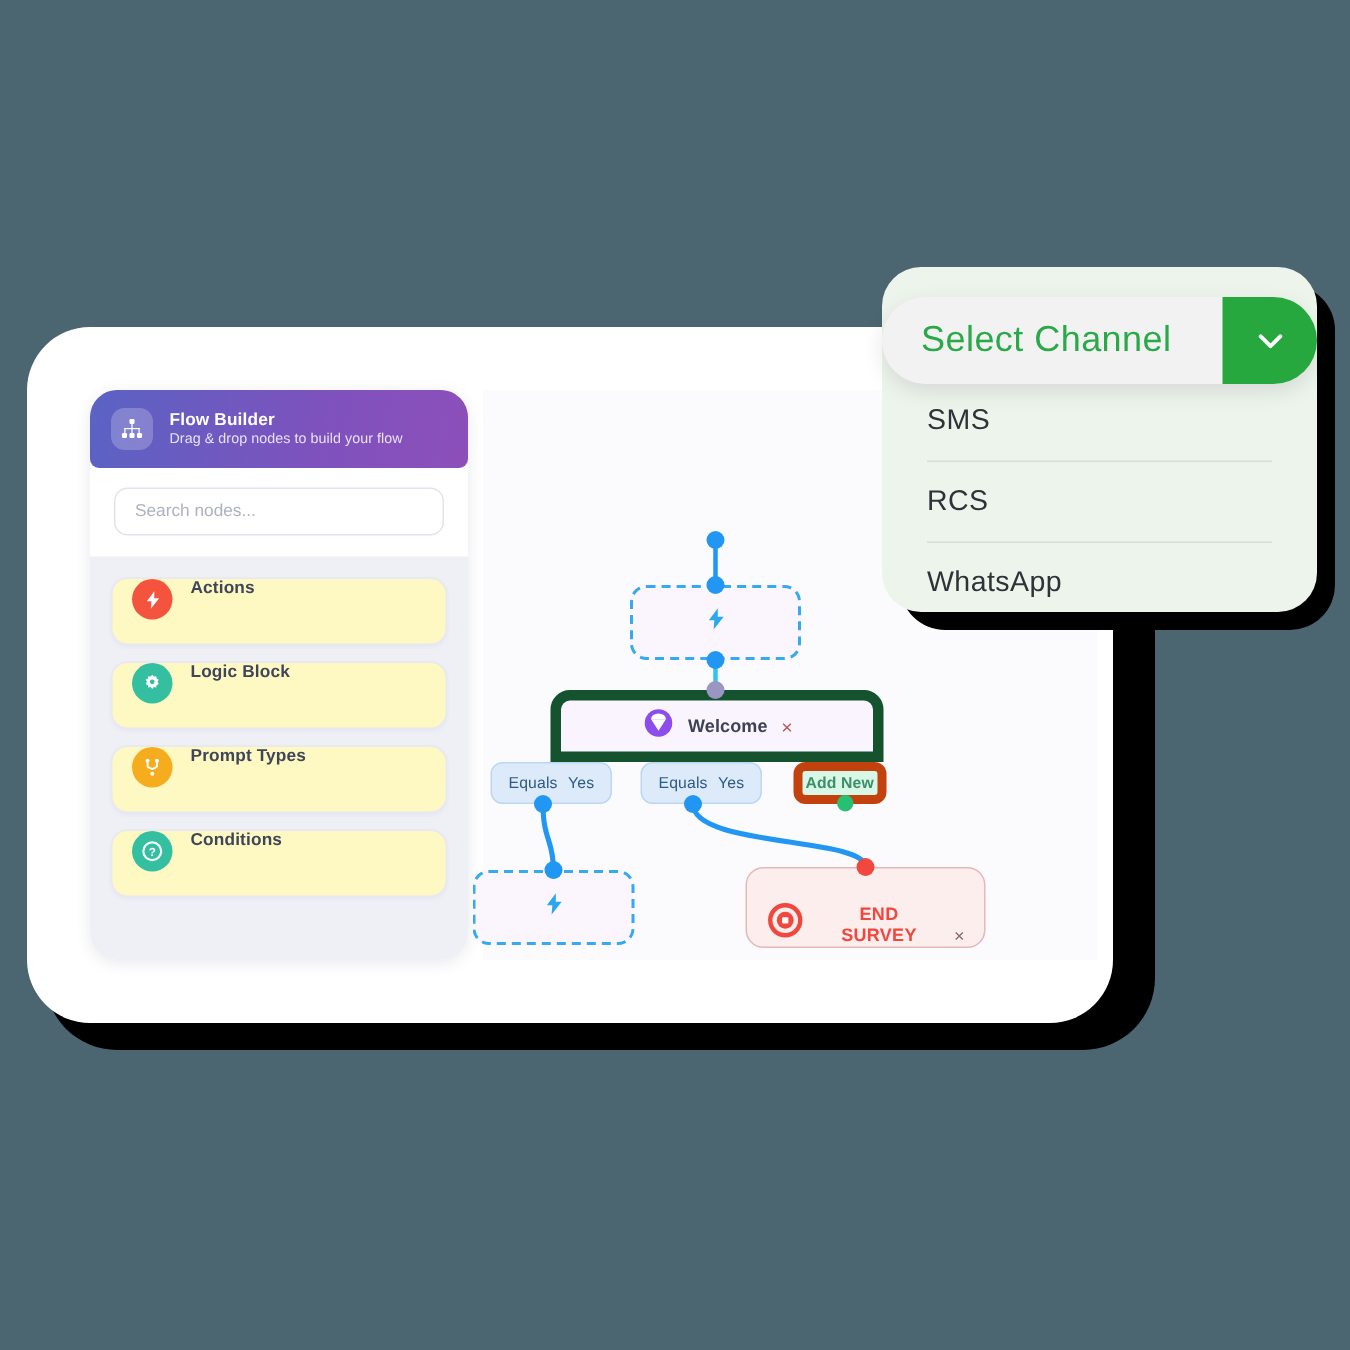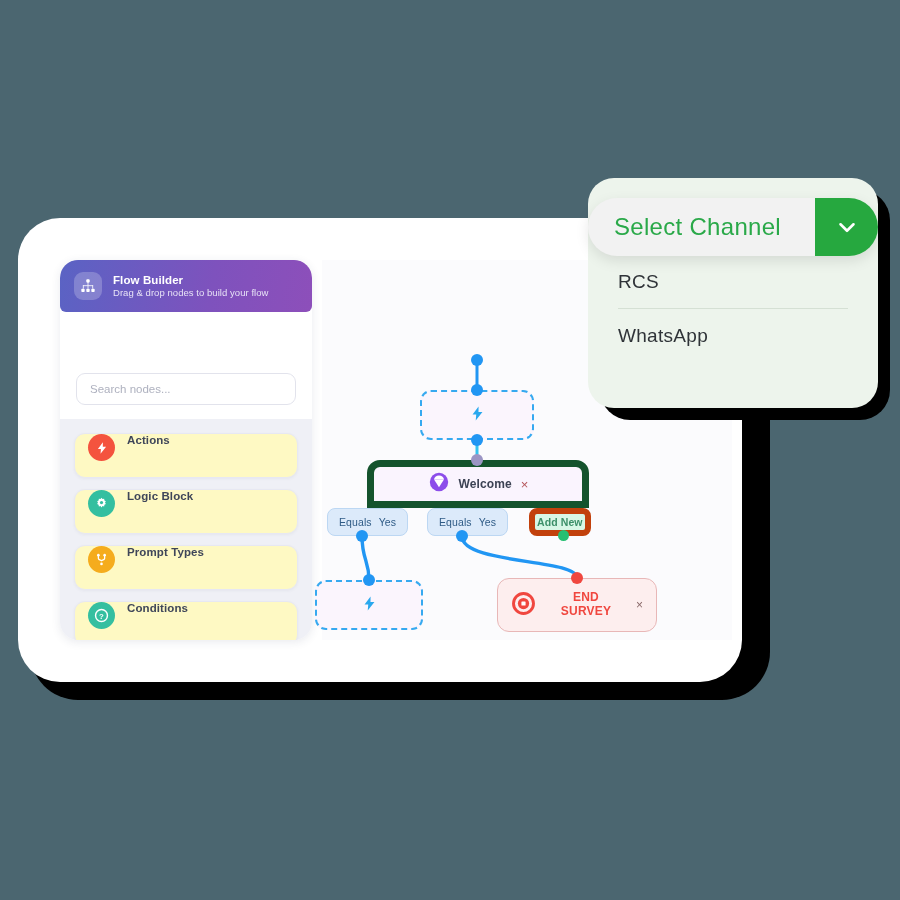--- a/index.html
+++ b/index.html
@@ -100,21 +100,20 @@
     width: 100%;
     height: 32px;
     border: 1px solid #e2e3ec;
     border-radius: 9px;
     padding: 0 13px;
     font-size: 11.5px;
     font-family: "Liberation Sans", sans-serif;
     color: #3c4257;
     background: #ffffff;
     outline: none;
-    margin-top: 48px;
   }
   #search-input::placeholder { color: #aeb1bf; }
 
   #palette {
     flex: 1;
     background: #eff0f6;
     padding: 14px 14px 0 14px;
     display: flex;
     flex-direction: column;
     gap: 11px;
@@ -243,21 +242,21 @@
     font-size: 10.5px; color: #3c8f68; font-weight: bold; letter-spacing: .1px;
   }
 
   
   #node-end {
     left: 175px; top: 318px;
     width: 160px; height: 54px;
     background: #fdeeee;
     border: 1px solid #e8b7b7;
     border-radius: 12px;
-    display: flex; align-items: center;
+    display: flex; align-items: flex-end;
     padding: 0 13px;
     gap: 11px;
   }
   .end-label {
     flex: 1;
     font-size: 12px; font-weight: bold; color: #f0473f;
     line-height: 1.15; text-align: center;
     letter-spacing: .2px;
   }
   .end-x { color: #8a6a6a; font-size: 12px; cursor: pointer; }
@@ -491,20 +490,21 @@
       <div class="dot dot-red" style="left:249px; top:312px; width:12px; height:12px;"></div>
 
     </div>
   </div>
 </div>
 
 <div id="dropdown-shadow"></div>
 
 <div id="dropdown-panel">
   <div id="dropdown-list">
+    <div class="dd-option">SMS</div>
     <div class="dd-divider"></div>
     <div class="dd-option">RCS</div>
     <div class="dd-divider"></div>
     <div class="dd-option">WhatsApp</div>
   </div>
 </div>
 
 <div id="dropdown-header">
   <div id="dropdown-title">Select Channel</div>
   <div id="dropdown-toggle">

